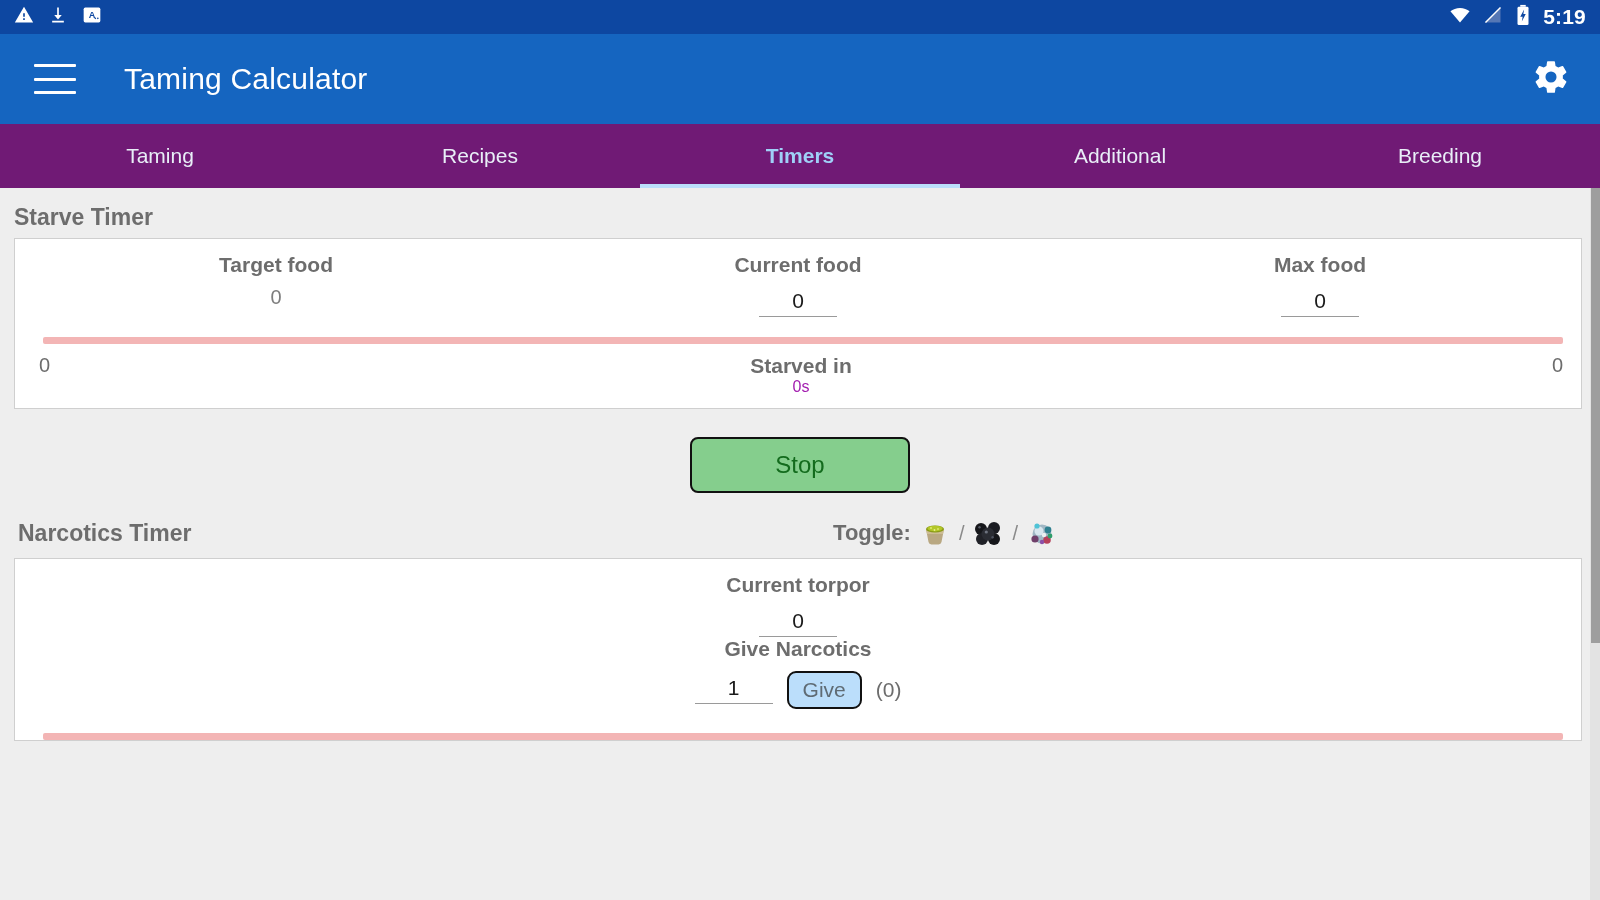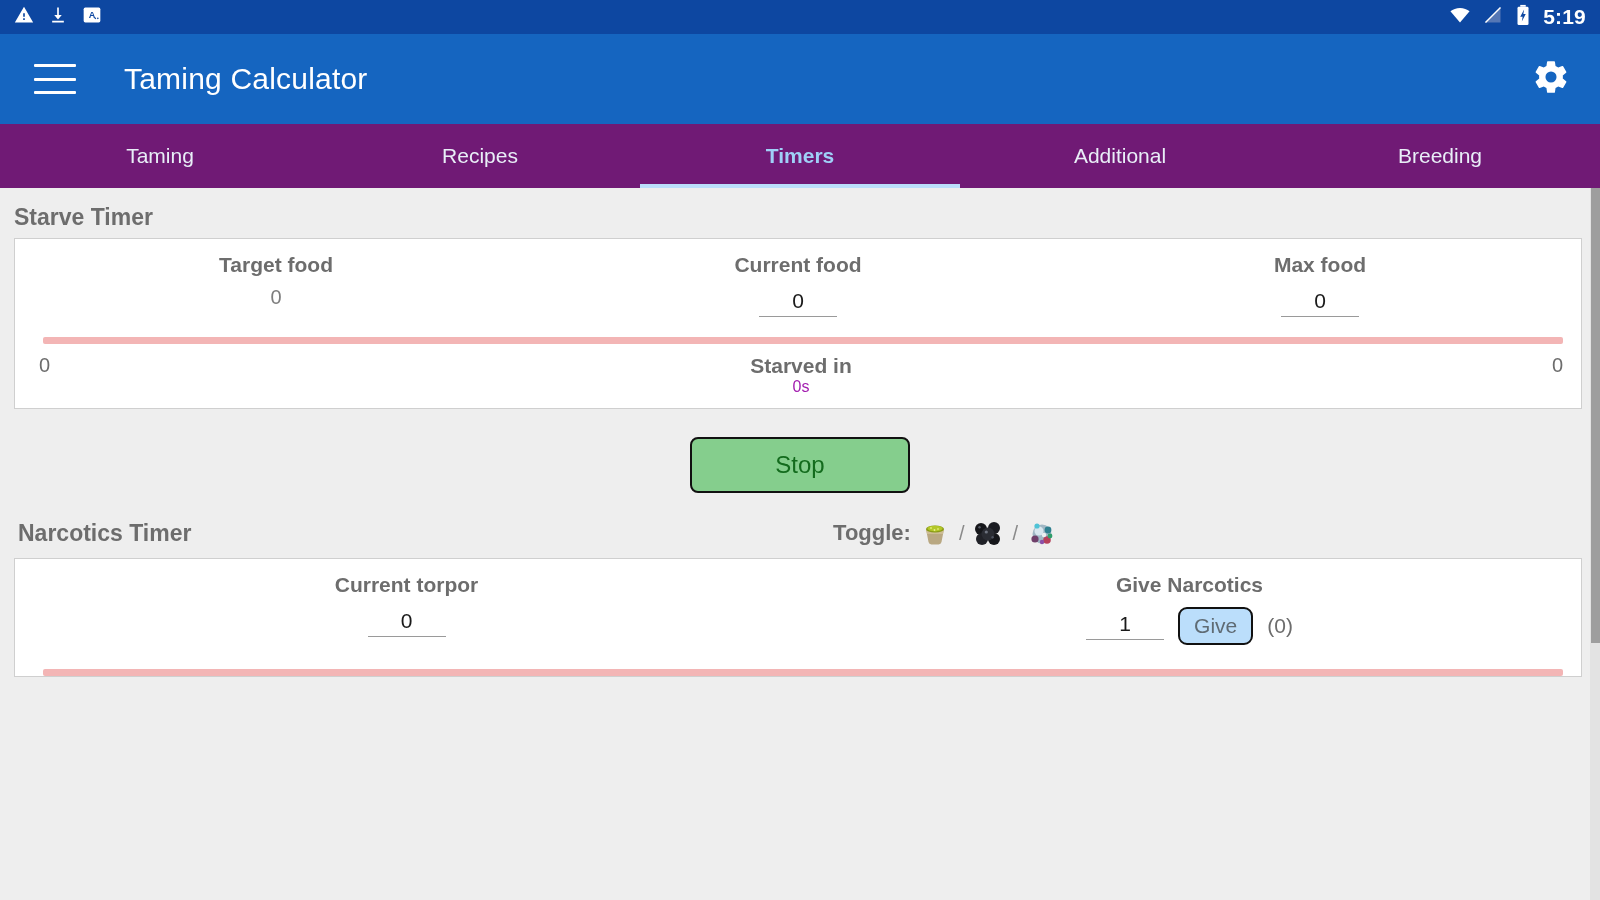--- a/index.html
+++ b/index.html
@@ -217,21 +217,21 @@
     margin-right: 540px;
     display: flex;
     align-items: center;
     gap: 6px;
   }
   .toggle-label { color: #6d6d6d; font-size: 22px; font-weight: 700; }
   .slash { color: #8a8a8a; font-size: 20px; }
   .item-icon { width: 36px; height: 36px; cursor: pointer; display: block; }
 
   
-  .narc-row { display: flex; padding: 14px 0 8px 0; }
+  .narc-row { display: flex; padding: 14px 0 8px 0; flex-direction: column; }
   .narc-col { flex: 1; display: flex; flex-direction: column; align-items: center; }
   .give-line { display: flex; align-items: center; gap: 14px; margin-top: 10px; }
   .give-input {
     width: 78px;
     text-align: center;
     font-size: 21px;
     color: #1a1a1a;
     border: none;
     border-bottom: 1.5px solid #9a9a9a;
     background: transparent;

